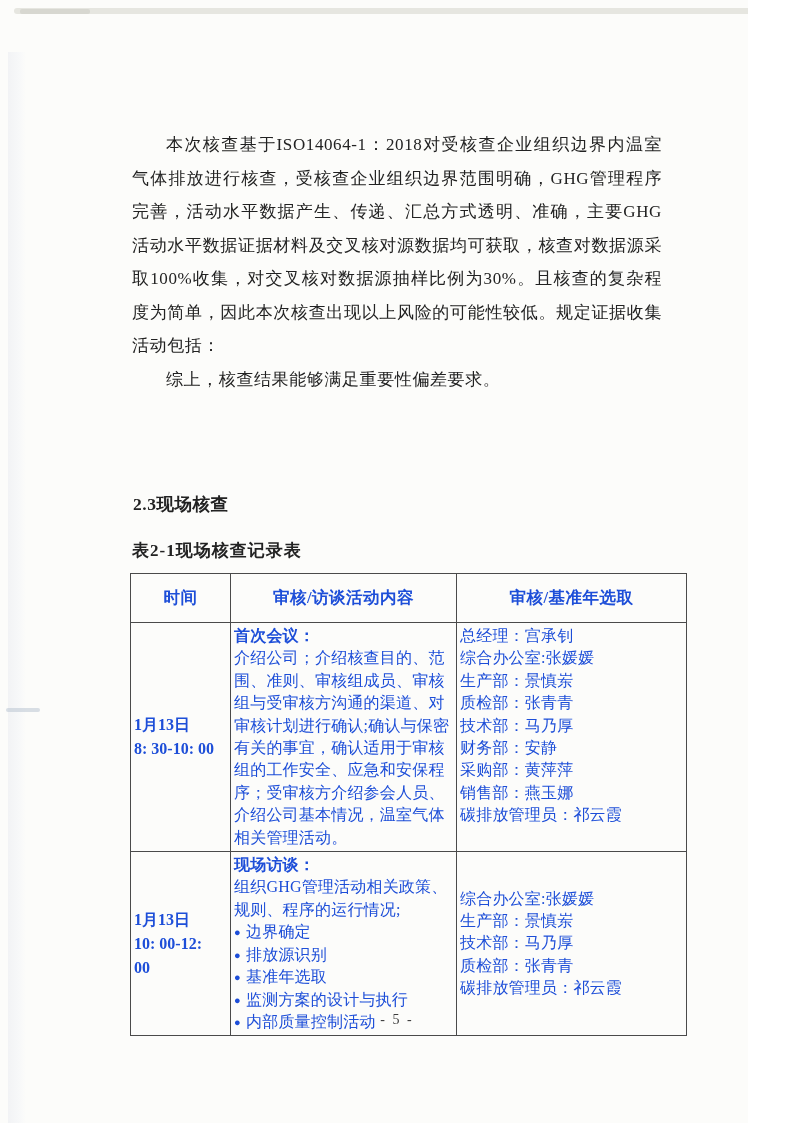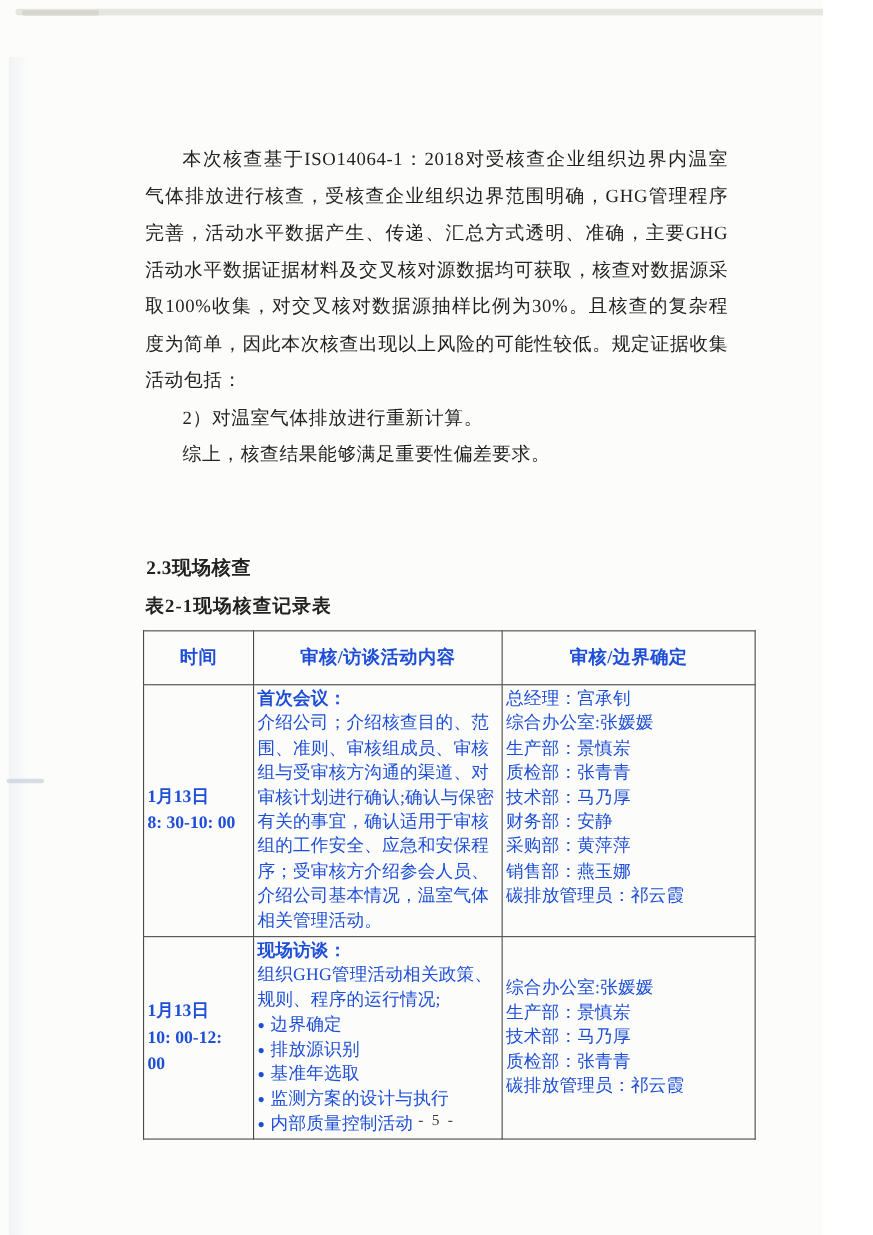--- a/index.html
+++ b/index.html
@@ -31,21 +31,21 @@
   
   .content{
     position:absolute;left:132px;top:128px;width:530px;
     font-size:17px;line-height:33.5px;
     letter-spacing:.6px;
     text-align:justify;
   }
   .body-para{margin:0;text-indent:2em;}
   
   .section-heading{
-    position:absolute;left:133px;top:504px;
+    position:absolute;left:133px;top:492px;
     margin:0;font-size:17.5px;font-weight:bold;letter-spacing:.5px;
   }
   .table-title{
     position:absolute;left:132px;top:539px;width:530px;
     text-align:left;font-size:17px;font-weight:bold;letter-spacing:1px;
   }
   
   table.record-table{
     position:absolute;left:130px;top:573px;
     width:556px;border-collapse:collapse;table-layout:fixed;
@@ -88,39 +88,38 @@
 
 <div class="page">
 
   <div class="scan-band-top"></div>
   <div class="scan-band-top-dark"></div>
   <div class="scan-strip-left"></div>
   <div class="scan-dash-left"></div>
 
   <div class="content">
     <p class="body-para">本次核查基于ISO14064-1：2018对受核查企业组织边界内温室气体排放进行核查，受核查企业组织边界范围明确，GHG管理程序完善，活动水平数据产生、传递、汇总方式透明、准确，主要GHG活动水平数据证据材料及交叉核对源数据均可获取，核查对数据源采取100%收集，对交叉核对数据源抽样比例为30%。且核查的复杂程度为简单，因此本次核查出现以上风险的可能性较低。规定证据收集活动包括：</p>
-    <p class="body-para">2）对温室气体排放进行重新计算。</p>
     <p class="body-para">综上，核查结果能够满足重要性偏差要求。</p>
   </div>
 
   <h2 class="section-heading">2.3现场核查</h2>
 
   <div class="table-title">表2-1现场核查记录表</div>
 
   <table class="record-table">
     <colgroup>
         <col class="c-time">
         <col class="c-content">
         <col class="c-subject">
       </colgroup>
     <tbody>
         <tr>
       <th>时间</th>
       <th>审核/访谈活动内容</th>
-      <th>审核/边界确定</th>
+      <th>审核/基准年选取</th>
     </tr>
     <tr class="row-first">
       <td class="time-cell">
         <div>1月13日</div>
         <div>8: 30-10: 00</div>
       </td>
       <td class="content-cell">
         <div class="cell-title">首次会议：</div>
         <div>介绍公司；介绍核查目的、范围、准则、审核组成员、审核组与受审核方沟通的渠道、对审核计划进行确认;确认与保密有关的事宜，确认适用于审核组的工作安全、应急和安保程序；受审核方介绍参会人员、介绍公司基本情况，温室气体相关管理活动。</div>
       </td>

